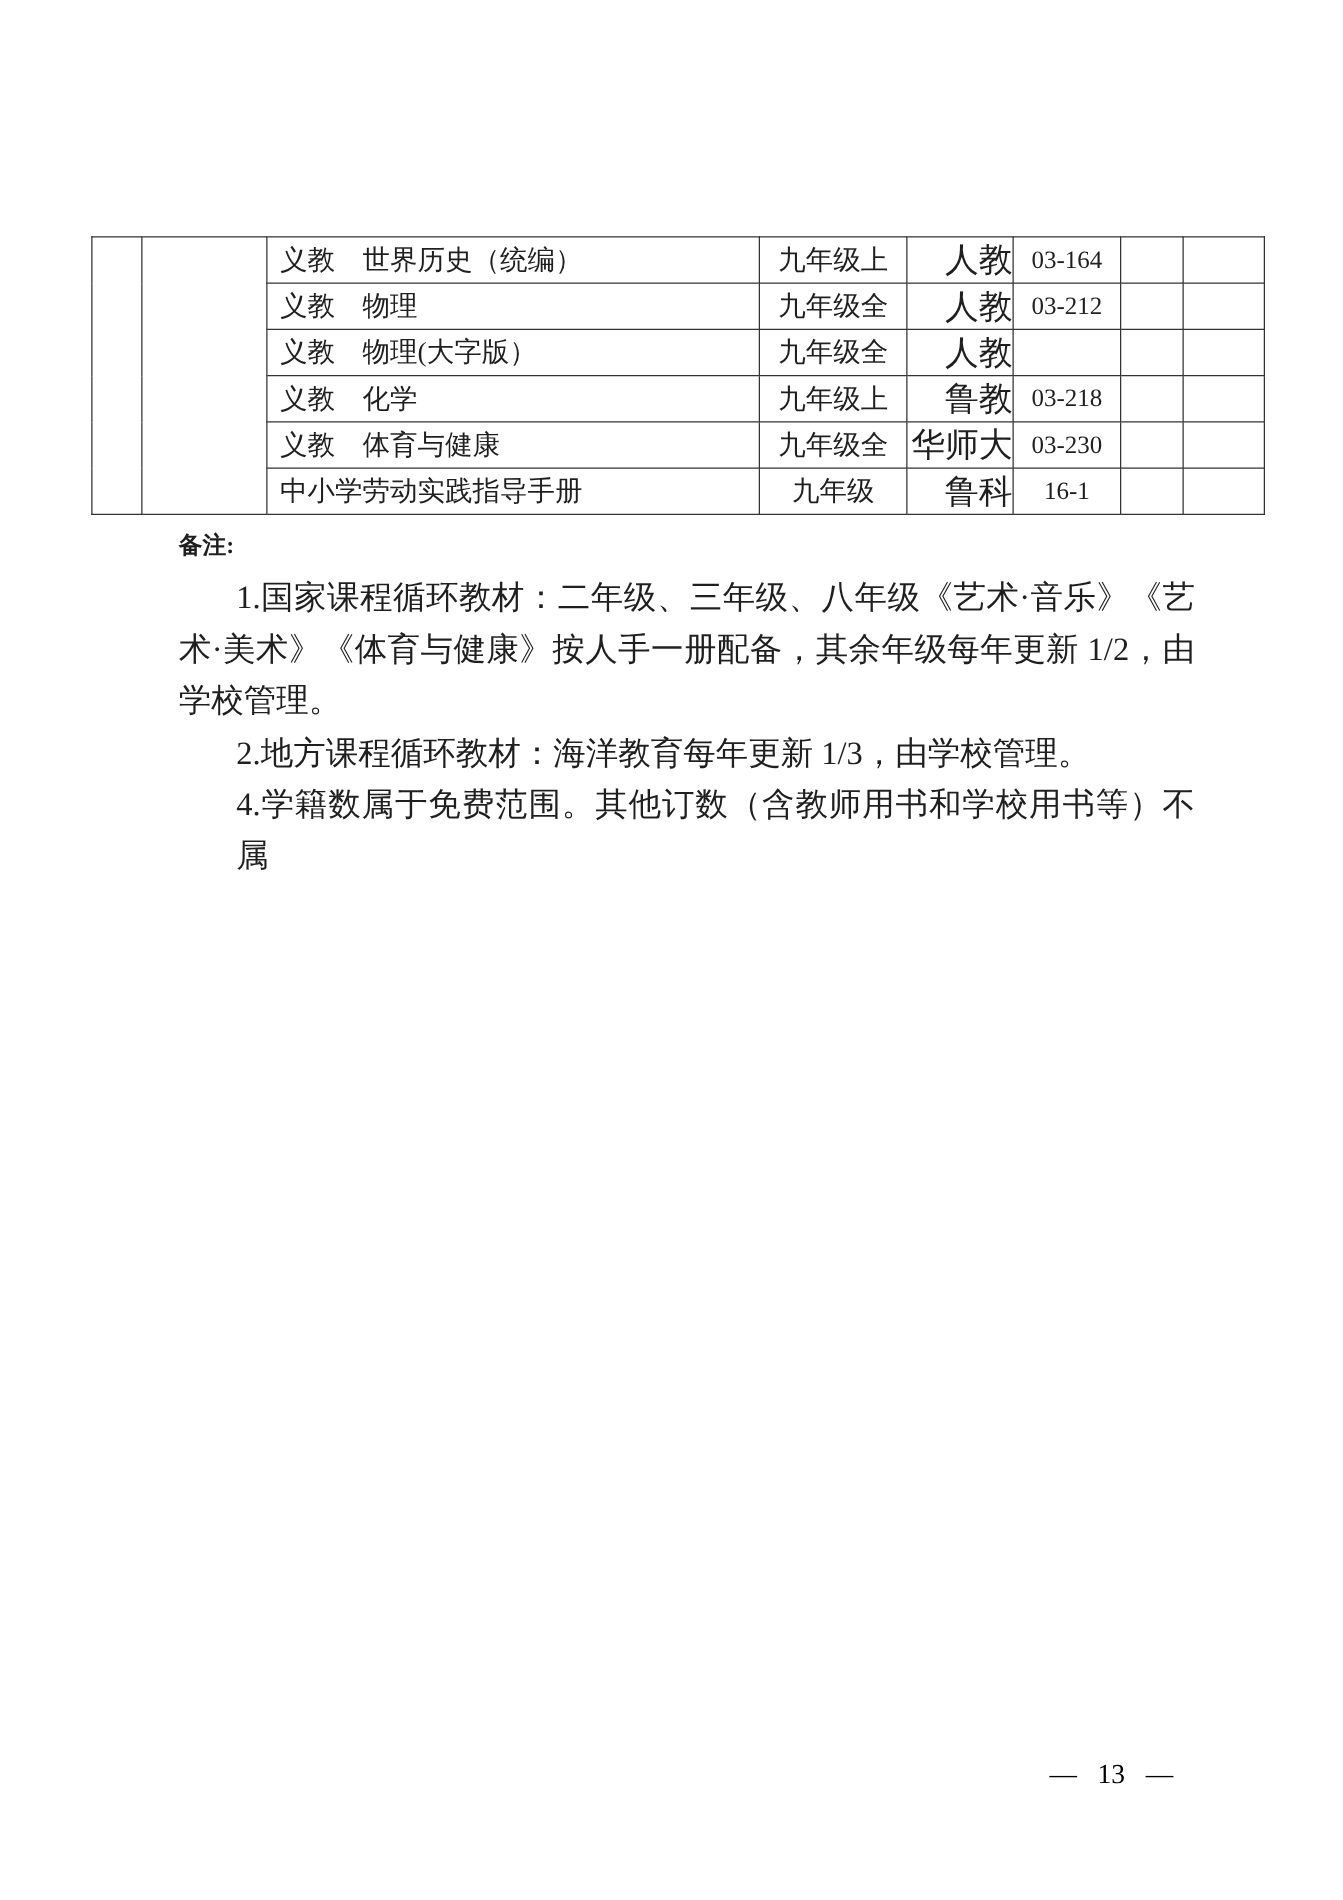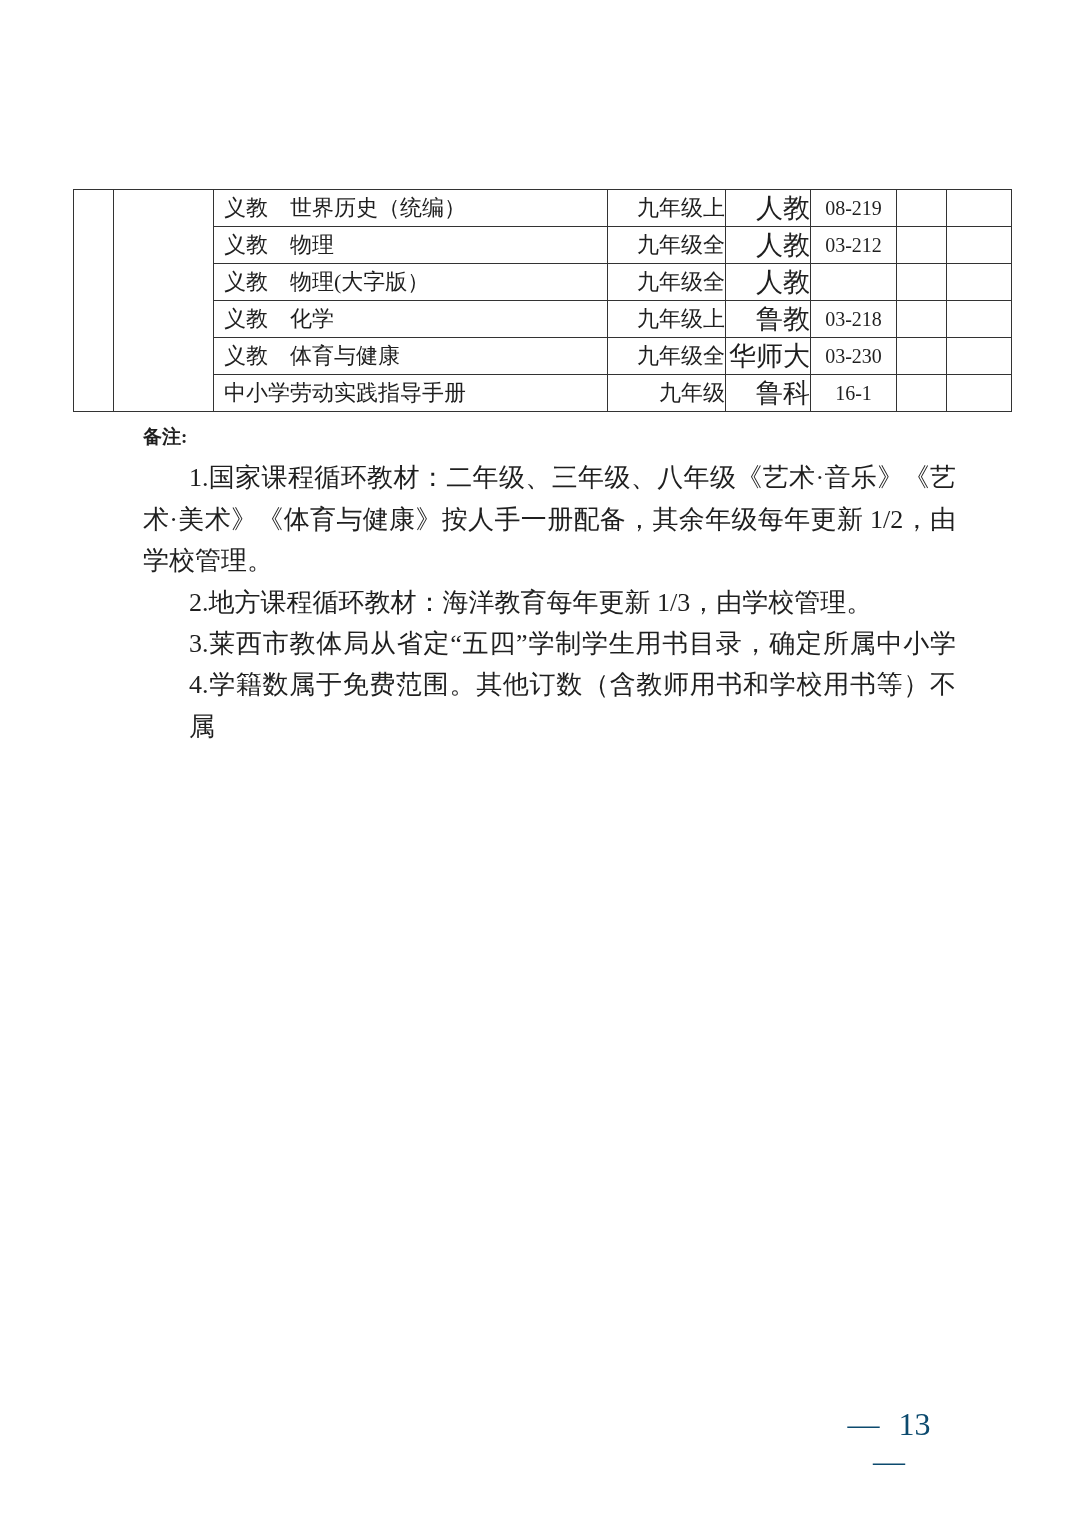--- a/index.html
+++ b/index.html
@@ -29,21 +29,21 @@
   .doc-table td {
     border: 1.5px solid #333333;
     height: 37px;
     vertical-align: middle;
     font-size: 22px;
     line-height: 1;
     overflow: hidden;
     white-space: nowrap;
   }
   .doc-table .c-title { padding-left: 10px; text-align: left; }
-  .doc-table .c-grade { text-align: right; }
+  .doc-table .c-grade { text-align: center; }
   .doc-table .c-pub   { text-align: right; font-size: 27px; }
   .doc-table .c-code  {
     text-align: center;
     font-family: "Liberation Serif", serif;
     font-size: 20px;
   }
 
   
   .notes {
     position: absolute;
@@ -62,23 +62,23 @@
   }
   .note-line.indent { padding-left: 46px; }
   .note-line.fill   { text-align-last: justify; }
 
   
   .pagenum {
     position: absolute;
     left: 824px; top: 1406px;
     width: 130px;
     text-align: center;
-    font-size: 32px;
+    font-size: 22px;
     word-spacing: 11px;
-    color: #0c4a6e;
+    color: #000000;
     font-family: Liberation Serif, serif;
   }
 </style>
 </head>
 <body>
 
 <div class="page">
 
   <div class="doc-table">
     <table>
@@ -92,21 +92,21 @@
         <col style="width:50px">
           <col style="width:65px">
       </colgroup>
       <tbody>
         <tr>
           <td rowspan="6"></td>
           <td rowspan="6"></td>
           <td class="c-title">义教　世界历史（统编）</td>
           <td class="c-grade">九年级上</td>
           <td class="c-pub">人教</td>
-          <td class="c-code">08-219</td>
+          <td class="c-code">03-164</td>
           <td></td>
           <td></td>
         </tr>
         <tr>
           <td class="c-title">义教　物理</td>
           <td class="c-grade">九年级全</td>
           <td class="c-pub">人教</td>
           <td class="c-code">03-212</td>
           <td></td>
           <td></td>
@@ -146,19 +146,18 @@
       </tbody>
     </table>
   </div>
 
   <div class="notes">
     <div class="note-heading">备注:</div>
     <div class="note-line indent fill">1.国家课程循环教材：二年级、三年级、八年级《艺术·音乐》《艺</div>
     <div class="note-line fill">术·美术》《体育与健康》按人手一册配备，其余年级每年更新 1/2，由</div>
     <div class="note-line">学校管理。</div>
     <div class="note-line indent">2.地方课程循环教材：海洋教育每年更新 1/3，由学校管理。</div>
-    <div class="note-line indent fill">3.莱西市教体局从省定“五四”学制学生用书目录，确定所属中小学</div>
     <div class="note-line indent fill">4.学籍数属于免费范围。其他订数（含教师用书和学校用书等）不属</div>
   </div>
 
   <div class="pagenum">— 13 —</div>
 
 </div>
 
 </body></html>

